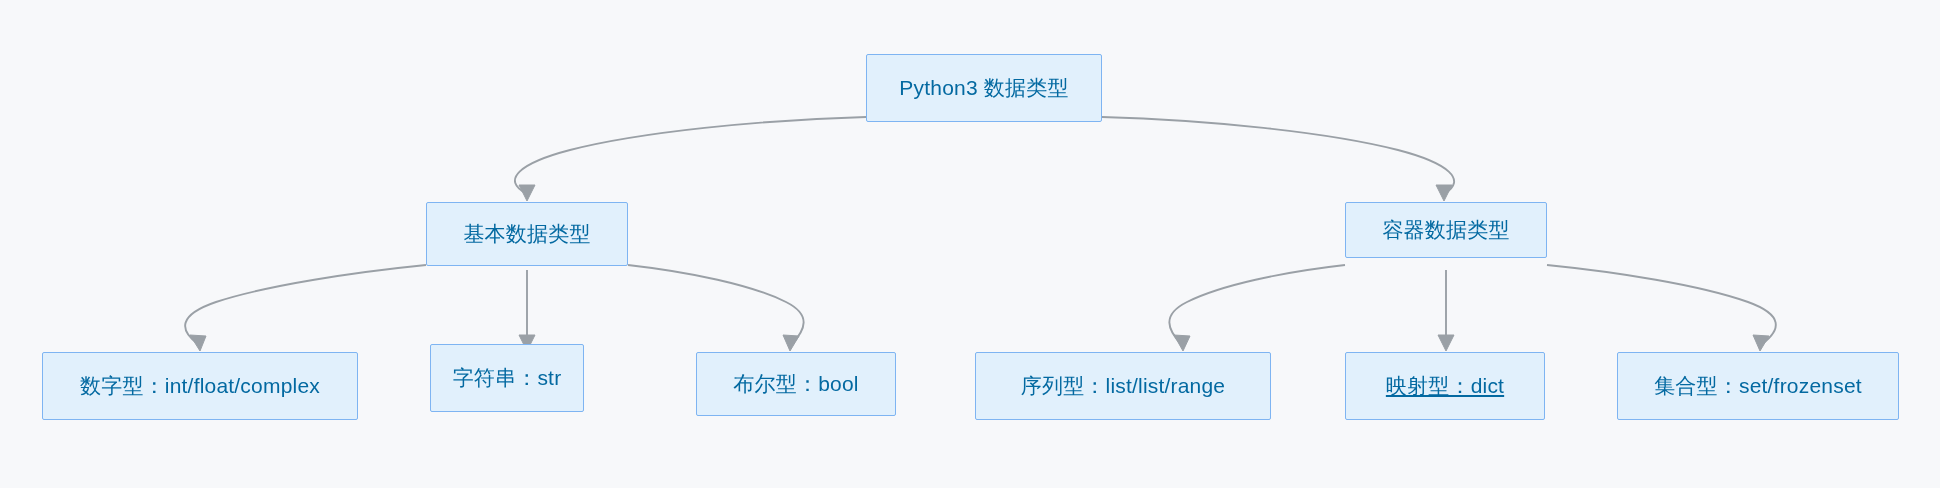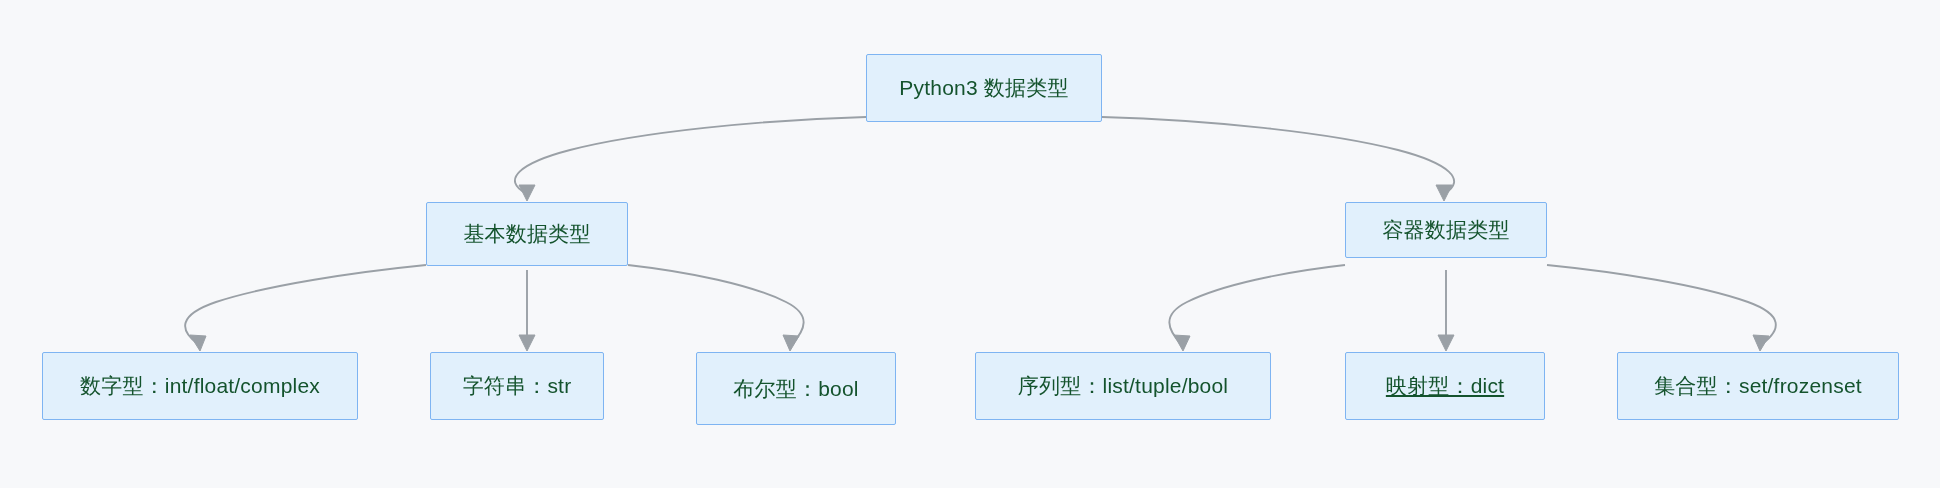--- a/index.html
+++ b/index.html
@@ -30,40 +30,40 @@
   }
   .node {
     position: absolute;
     box-sizing: border-box;
     background: #e1f0fc;
     border: 1.6px solid #7eb4f2;
     border-radius: 2px;
     display: flex;
     align-items: center;
     justify-content: center;
-    color: #14532d;
+    color: #0369a1;
     font-size: 21px;
     line-height: 1.2;
     letter-spacing: 0.2px;
     white-space: nowrap;
     z-index: 2;
   }
   .node-label {
     display: block;
     pointer-events: none;
   }
   
   #node-root      { left: 866px;  top: 54px;  width: 236px; height: 68px; }
   
   #node-basic     { left: 426px;  top: 202px; width: 202px; height: 64px; }
   #node-container { left: 1345px; top: 202px; width: 202px; height: 56px; }
   
   #node-number    { left: 42px;   top: 352px; width: 316px; height: 68px; }
-  #node-string    { left: 430px;  top: 352px; width: 174px; height: 68px; }
-  #node-bool      { left: 696px;  top: 352px; width: 200px; height: 73px; }
+  #node-string    { left: 430px;  top: 344px; width: 154px; height: 68px; }
+  #node-bool      { left: 696px;  top: 352px; width: 200px; height: 64px; }
   #node-sequence  { left: 975px;  top: 352px; width: 296px; height: 68px; }
   #node-mapping   { left: 1345px; top: 352px; width: 200px; height: 68px; text-decoration: underline; }
   #node-set       { left: 1617px; top: 352px; width: 282px; height: 68px; text-align: center; }
 
   .edge-path {
     fill: none;
     stroke: #9aa0a6;
     stroke-width: 1.9px;
   }
   .edge-arrow {
@@ -138,21 +138,21 @@
 
   <div class="node" id="node-string">
     <span class="node-label">字符串：str</span>
   </div>
 
   <div class="node" id="node-bool">
     <span class="node-label">布尔型：bool</span>
   </div>
 
   <div class="node" id="node-sequence">
-    <span class="node-label">序列型：list/tuple/bool</span>
+    <span class="node-label">序列型：list/list/range</span>
   </div>
 
   <div class="node" id="node-mapping">
     <span class="node-label">映射型：dict</span>
   </div>
 
   <div class="node" id="node-set">
     <span class="node-label">集合型：set/frozenset</span>
   </div>
 

